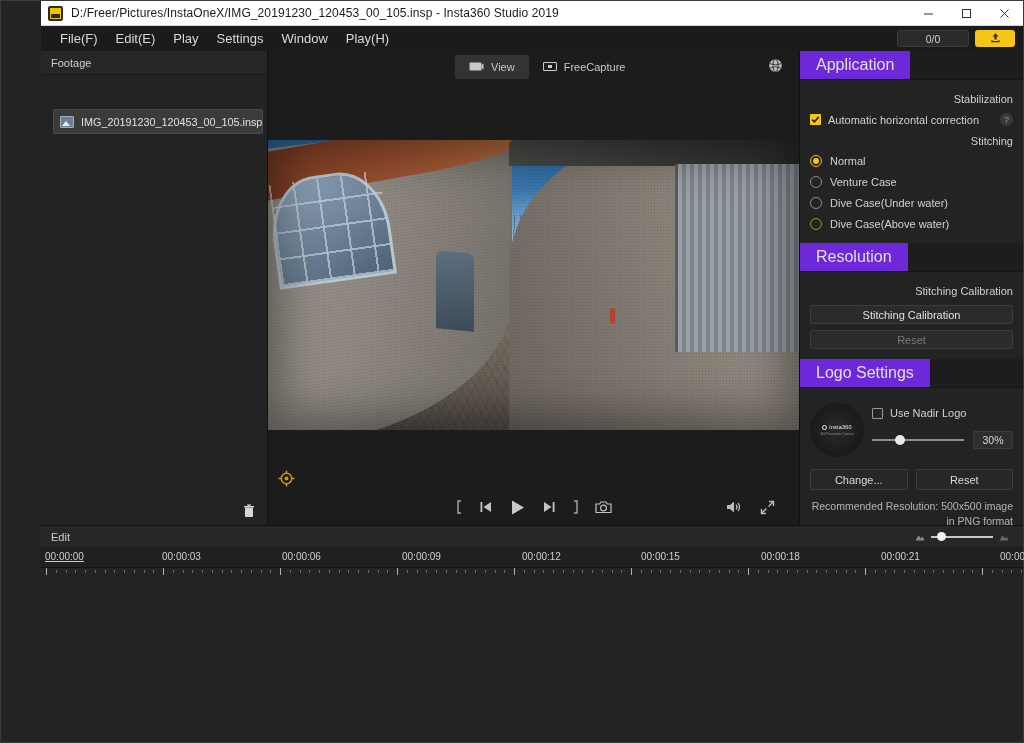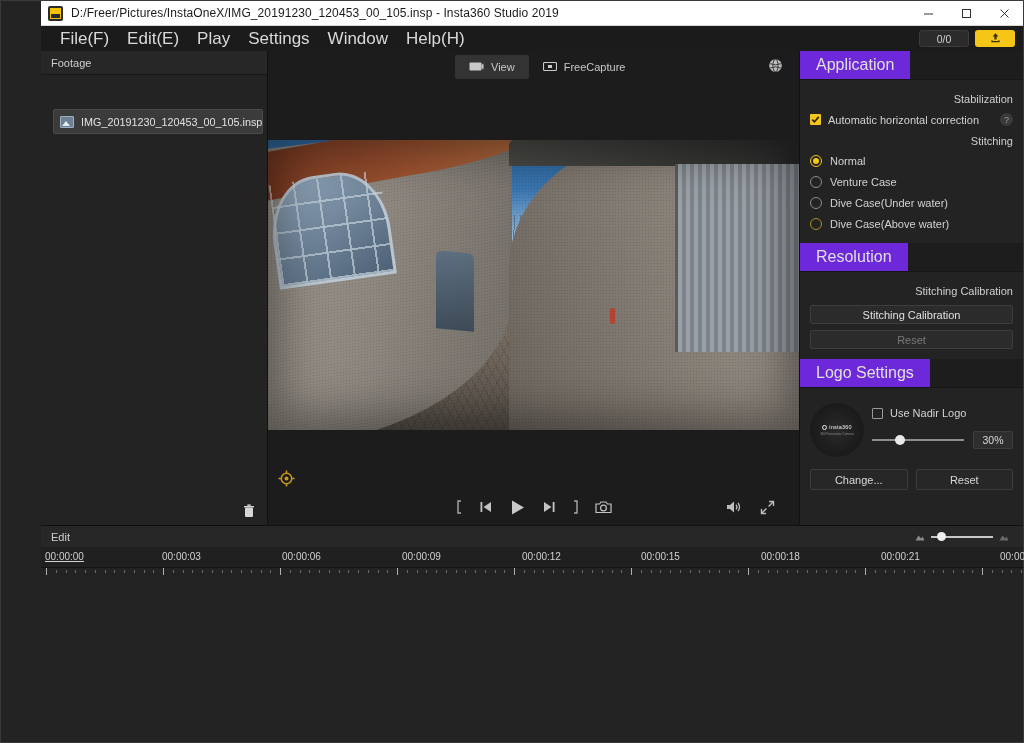--- a/index.html
+++ b/index.html
@@ -25,24 +25,24 @@
   .tb-title { font-size:12px; color:#1a1a1a; letter-spacing:.1px; }
   .tb-spacer { flex:1; }
   .winbtns { display:flex; height:25px; }
   .winbtn { width:38px; height:25px; display:flex; align-items:center;
             justify-content:center; color:#333; }
   .winbtn svg { display:block; }
 
   
   .menubar { height:25px; background:#1b1b1b; display:flex; align-items:center;
              padding-left:10px; flex:0 0 25px; }
-  .menu-item { font-size:17px; color:#d9d9d9; padding:3px 9px; }
+  .menu-item { font-size:13px; color:#d9d9d9; padding:3px 9px; }
   .menu-spacer { flex:1; }
   .counter { background:#2b2b2b; border:1px solid #3c3c3c; border-radius:3px;
-             font-size:10.5px; color:#cfcfcf; width:50px; height:17px;
+             font-size:10.5px; color:#cfcfcf; width:72px; height:17px;
              display:flex; align-items:center; justify-content:center;
              margin-right:6px; }
   .exportbtn { width:40px; height:17px; background:#f5c518; border-radius:3px;
                display:flex; align-items:center; justify-content:center;
                margin-right:8px; }
 
   
   .main { flex:1; display:flex; min-height:0; }
 
   
@@ -241,21 +241,21 @@
       </div>
     </div>
   </div>
 
   <div class="menubar">
     <div class="menu-item">File(F)</div>
     <div class="menu-item">Edit(E)</div>
     <div class="menu-item">Play</div>
     <div class="menu-item">Settings</div>
     <div class="menu-item">Window</div>
-    <div class="menu-item">Help(H)</div>
+    <div class="menu-item">Play(H)</div>
     <div class="menu-spacer"></div>
     <div class="counter">0/0</div>
     <div class="exportbtn">
       <span>
         <svg width="13" height="13" viewBox="0 0 13 13">
           <path d="M6.5 2.2 L9.4 5.6 L7.6 5.6 L7.6 8.4 L5.4 8.4 L5.4 5.6 L3.6 5.6 Z" fill="#3a2f00"></path>
           <path d="M3 9.3 L3 10.6 L10 10.6 L10 9.3" fill="none" stroke="#3a2f00" stroke-width="1.3"></path>
         </svg>
       </span>
     </div>
@@ -471,20 +471,21 @@
               <span class="pctbox">30%</span>
             </div>
           </div>
         </div>
 
         <div class="btn2row">
           <div class="btn2">Change...</div>
           <div class="btn2">Reset</div>
         </div>
 
+        <div class="note">Recommended Resolution: 500x500 image in PNG format</div>
       </div>
     </div>
   </div>
 
   <div class="tl">
     <div class="tl-hd">
       <span>Edit</span>
       <span class="zoomwrap">
         <span>
           <svg width="10" height="7" viewBox="0 0 10 7">

